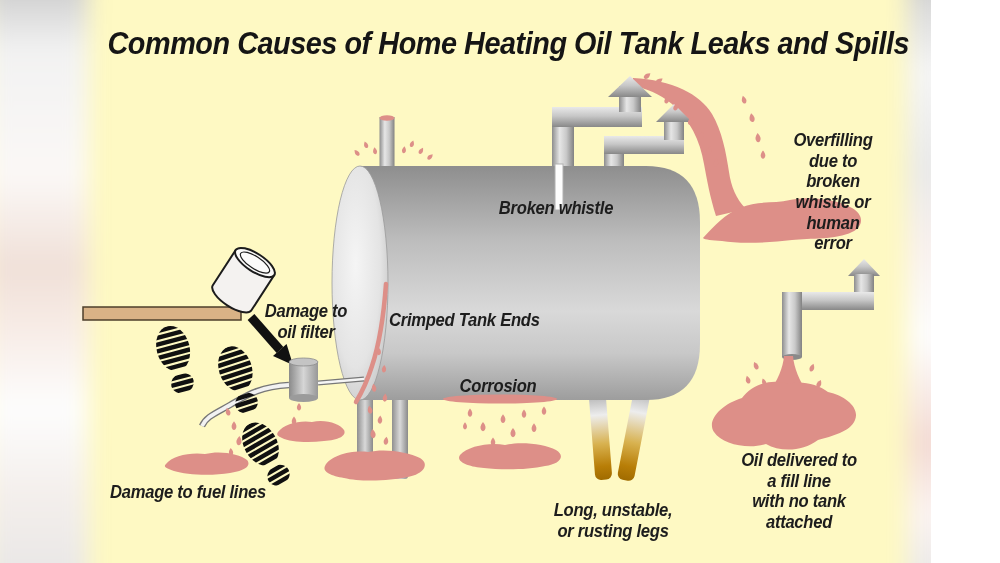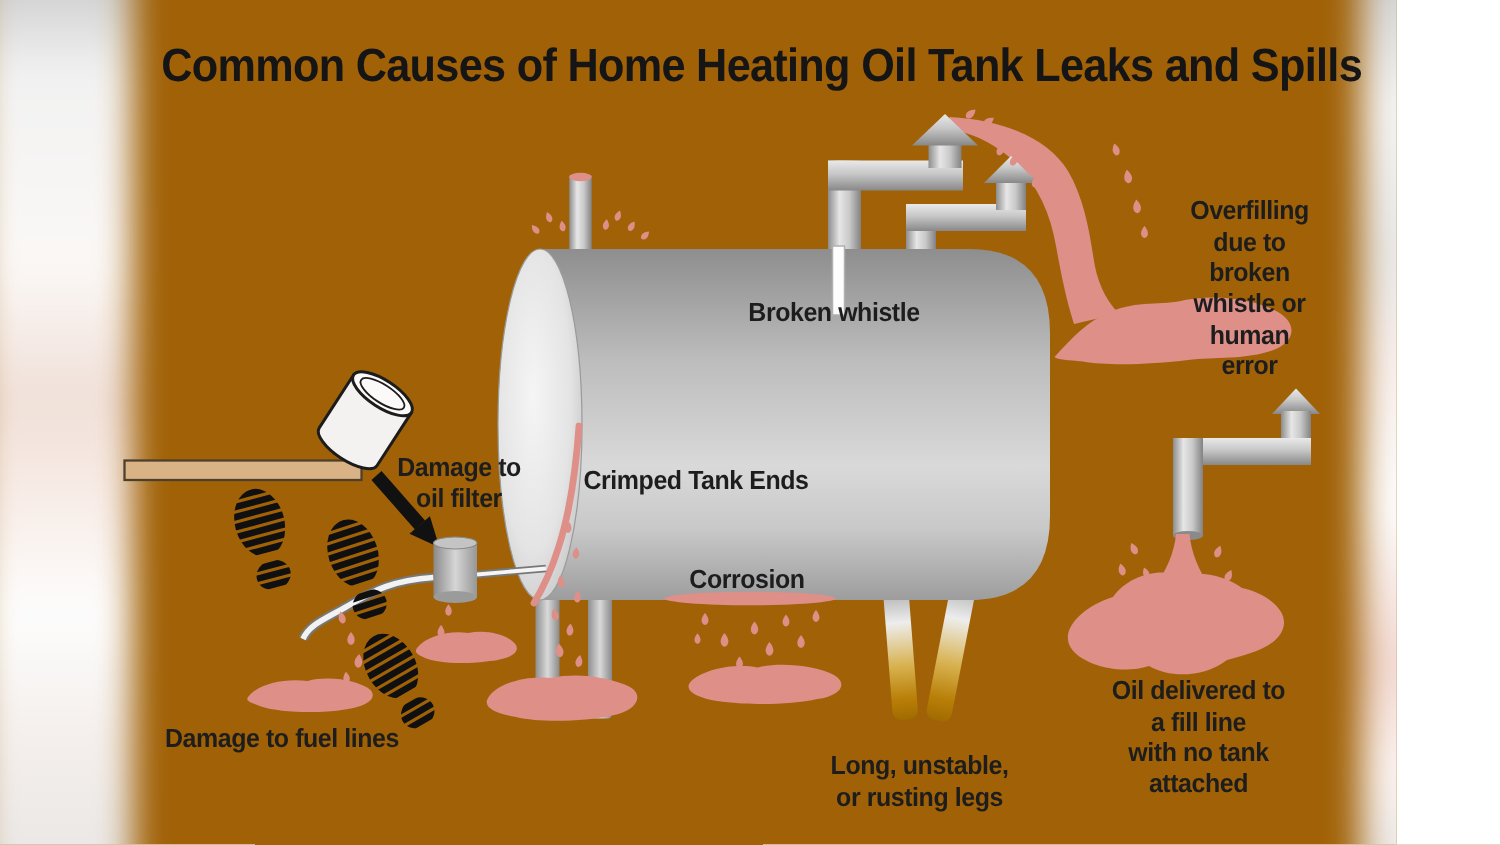--- a/index.html
+++ b/index.html
@@ -1,17 +1,17 @@
 <!DOCTYPE html>
 <html><head>
 <meta charset="utf-8">
 <style>
   html,body{margin:0;padding:0;background:#fff;}
-  .stage{position:relative;width:931px;height:563px;overflow:hidden;background:#a16207;
-         font-family:"Liberation Sans",sans-serif;}
+  .stage{position:relative;width:931px;height:563px;overflow:hidden;background:#fef9c3;
+         font-family:"Liberation Sans",sans-serif;font-style:italic;}
   .blur-edge{position:absolute;top:0;height:563px;filter:blur(9px);transform:scale(1.25);}
   .blur-left{left:-4px;width:82px;
     background:linear-gradient(180deg,#787878 0%,#c9c9c9 7%,#f2f2f2 17%,#fbf8f6 35%,
                #f0e0d8 48%,#f7ebe5 56%,#fdfdfd 68%,#f4efec 80%,#e9e7e6 92%,#d9d9d9 100%);}
   .blur-right{left:918px;width:86px;
     background:linear-gradient(180deg,#8c8c8c 0%,#d5d5d5 9%,#f5f5f5 20%,#e9e9e9 34%,
                #f8f0ee 45%,#fdfdfd 58%,#f3dad4 73%,#fbf3f1 83%,#e6e6e6 94%,#d6d6d6 100%);}
   .art{position:absolute;left:0;top:0;width:1000px;height:563px;}
   .ttl{position:absolute;left:78px;width:842px;top:26px;text-align:center;
        font-size:31px;font-weight:700;color:#151515;letter-spacing:-0.5px;

